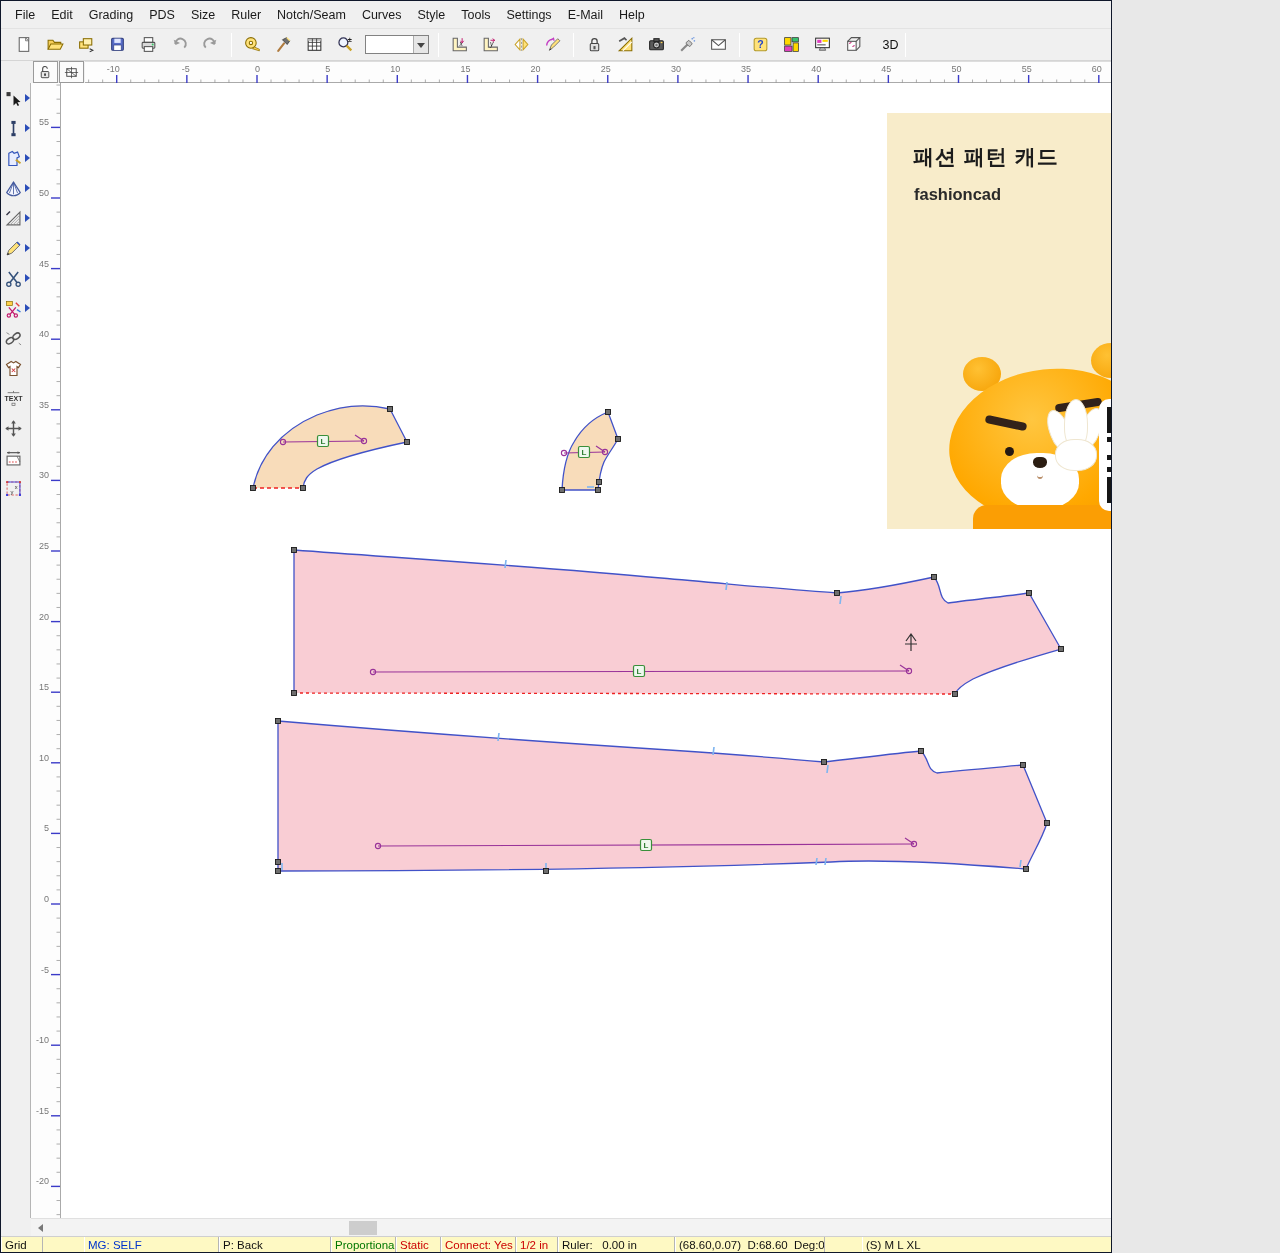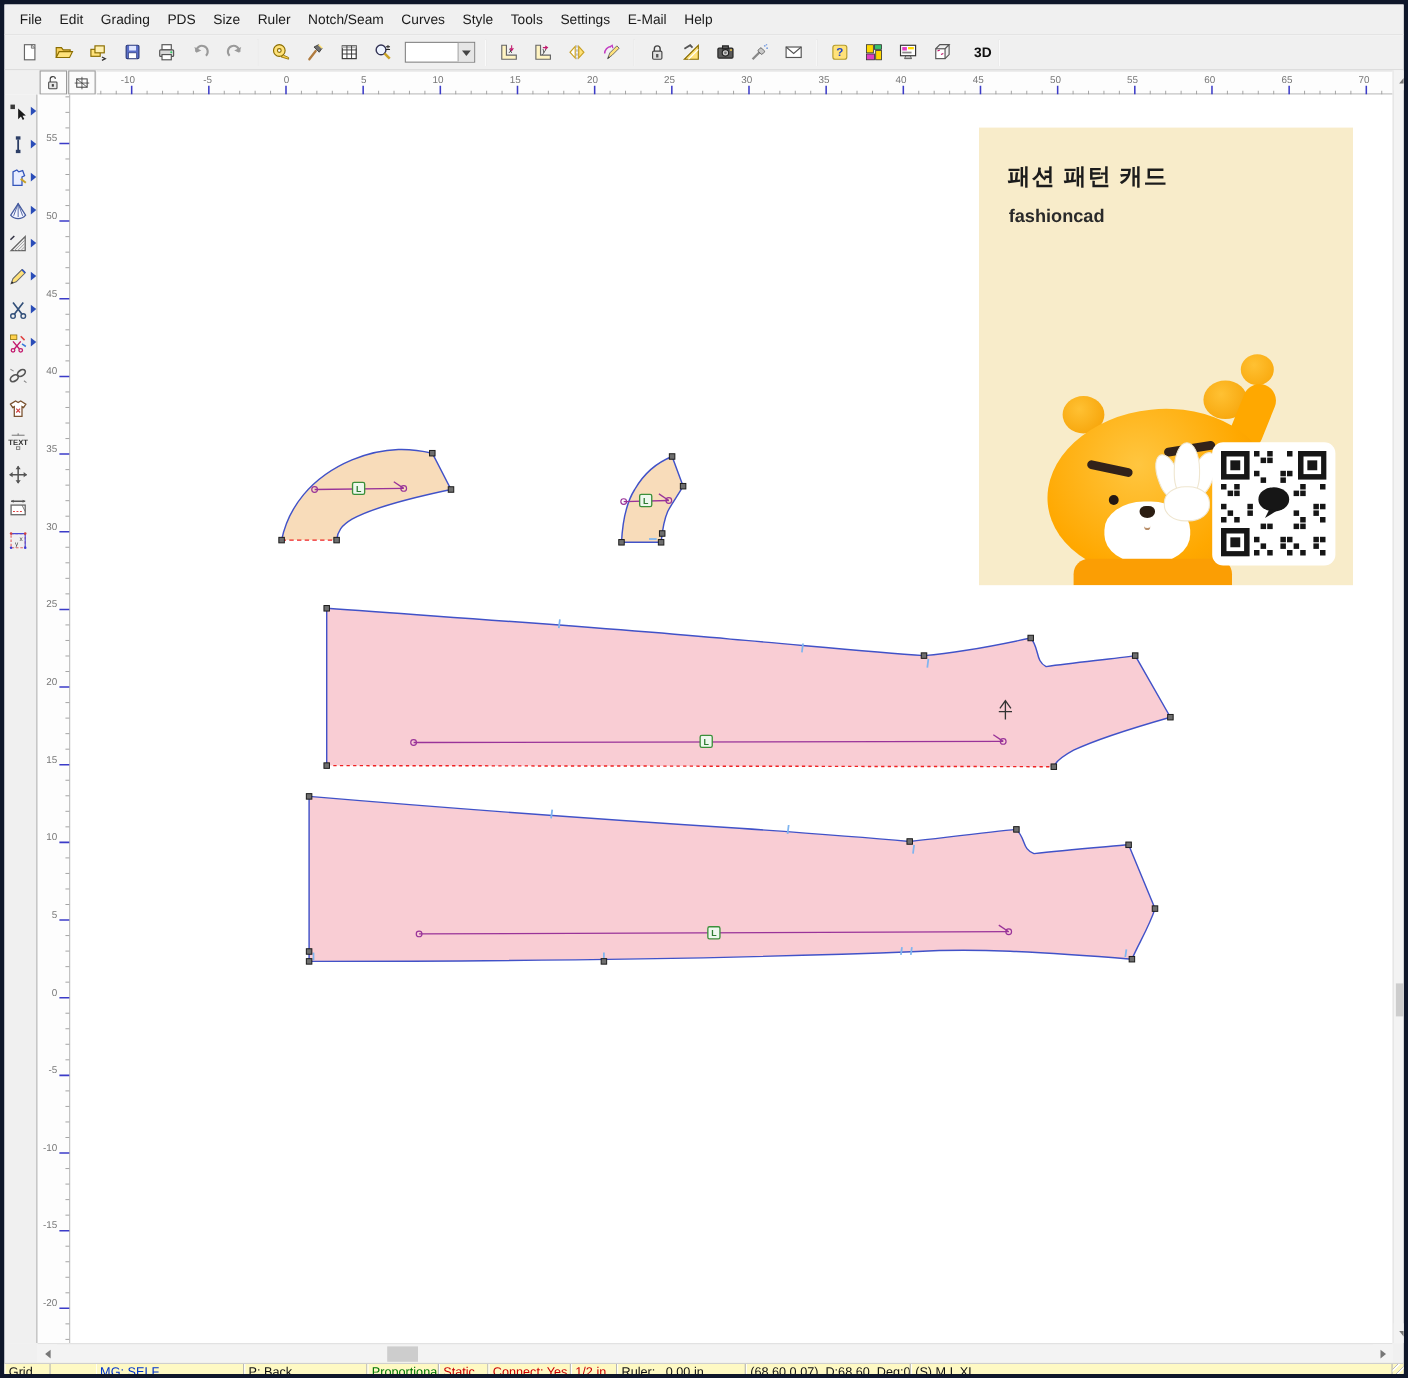--- a/index.html
+++ b/index.html
@@ -1,38 +1,38 @@
 <!DOCTYPE html>
 <html><head>
 <meta charset="utf-8">
 <style>
   * { margin:0; padding:0; box-sizing:border-box; }
   html,body { background:#e8e8e8; }
   body { font-family:"Liberation Sans", sans-serif; }
-  .app { position:relative; width:1280px; height:1253px; background:#fff; overflow:hidden;
-         border:4px solid #0f172a; cursor:default; }
+  .app { position:relative; width:1112px; height:1253px; background:#fff; overflow:hidden;
+         border:1px solid #0f172a; cursor:default; }
 
   
   .menubar { position:absolute; left:0; top:0; width:1280px; height:28px; background:#f0f0f0;
              border-bottom:1px solid #e3e3e3; display:flex; align-items:center; padding-left:6px; }
   .menubar .mitem { font-size:12.5px; color:#1a1a1a; padding:4px 8px; }
 
   
   .toolbar { position:absolute; left:0; top:28px; width:1280px; height:32px; background:#f0f0f0;
              border-bottom:1px solid #d5d5d5; display:flex; align-items:center; padding-left:8px; }
   .tbtn { width:27px; height:27px; display:flex; align-items:center; justify-content:center; margin:0 2px; }
   .tbtn svg { width:19px; height:19px; }
   .tsep { width:1px; height:24px; background:#c6c6c6; border-right:1px solid #fff; margin:0 5px; }
   .zoomsel { display:flex; align-items:center; width:64px; height:19px; background:#fff;
              border:1px solid #828282; margin:0 4px; position:relative; }
   .zoomsel .zval { font-size:14px; padding-left:4px; flex:1; color:#111;margin-top:48px; }
   .zoomsel .zarrow { width:15px; height:17px; background:#e6e6e6; border-left:1px solid #adadad;
              display:flex; align-items:center; justify-content:center; }
   .zoomsel .zarrow i { border:4px solid transparent; border-top:5px solid #444; margin-top:5px; }
-  .t3d { font-size:12.5px; font-weight:bold; color:#111; padding:0 6px;margin-left:12px; }
+  .t3d { font-size:12.5px; font-weight:normal; color:#111; padding:0 6px;margin-left:12px; }
 
   
   .cornerstrip { position:absolute; left:0; top:60px; width:84px; height:22px; background:#f0f0f0; }
   .cornerbtn { position:absolute; top:0; width:25px; height:22px; background:#fbfbfb;
                border:1px solid #9a9a9a; display:flex; align-items:center; justify-content:center; }
   .cornerbtn svg { width:17px; height:17px; }
 
   
   .hruler { position:absolute; left:84px; top:60px; width:1178px; height:22px; background:#fdfdfd;
             border-bottom:1px solid #aaa; border-top:1px solid #ddd; }
@@ -95,21 +95,21 @@
   .vthumb { position:absolute; left:2px; top:830px; width:14px; height:30px; background:#cdcdcd; }
   .hthumb { position:absolute; left:318px; top:2px; width:28px; height:14px; background:#cdcdcd; }
   .fill-bl { position:absolute; left:0; top:1217px; width:30px; height:18px; background:#f0f0f0; }
   .fill-br { position:absolute; left:1262px; top:1217px; width:18px; height:18px; background:#f0f0f0; }
 
   
   .statusbar { position:absolute; left:0; top:1235px; width:1280px; height:18px; background:#fef9c3;
                border-top:1px solid #cfcfcf; display:flex; }
   .scell { height:100%; font-size:11.5px; line-height:17px; padding-left:4px; border-right:1px solid #b5b5b5;
            box-shadow:inset 1px 0 0 #fff; white-space:pre; overflow:hidden; }
-  .scell.last { flex:1; }
+  .scell.last { flex:1;margin-left:37px; }
   .grip { width:18px; height:100%;
           background:repeating-linear-gradient(135deg, transparent 0 3px, #bbb 3px 4px, #fff 4px 5px); }
 </style>
 </head>
 <body>
 
 <div class="app">
 
   <div class="menubar">
       <div class="mitem">File</div>

